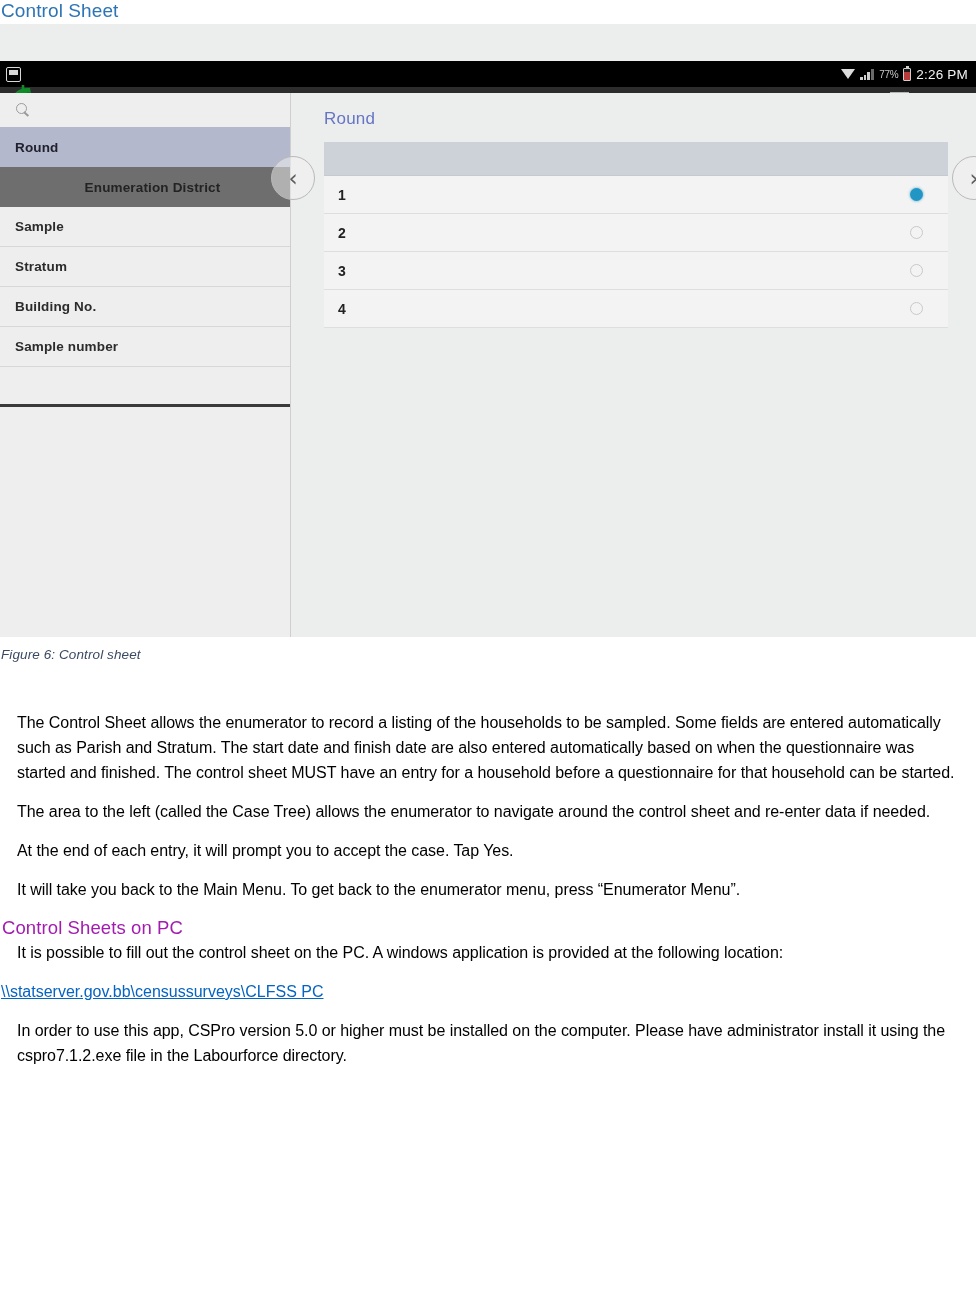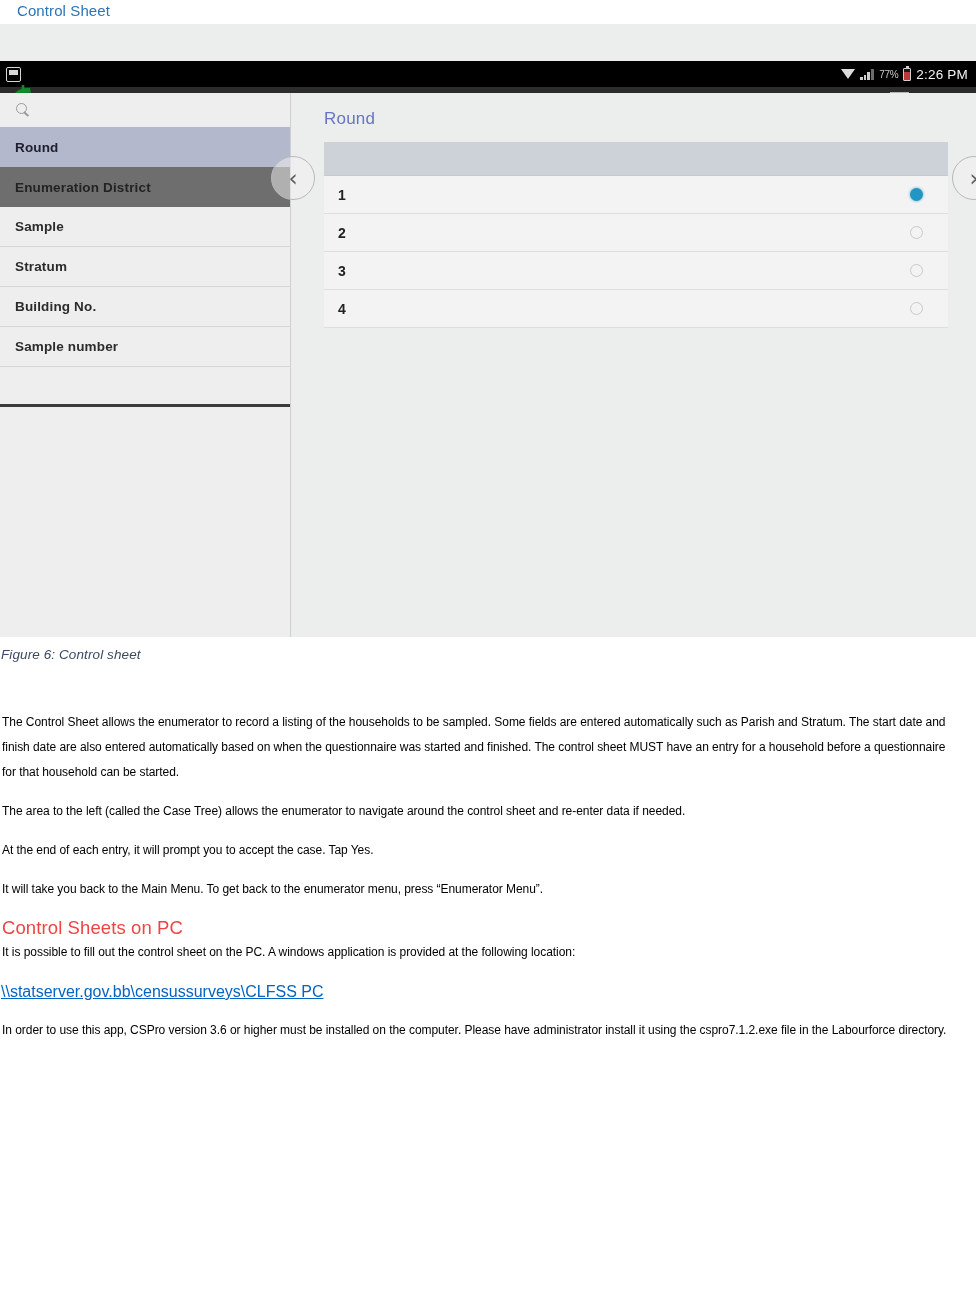--- a/index.html
+++ b/index.html
@@ -12,31 +12,31 @@
     width: 976px;
     height: 1297px;
     font-family: "Liberation Sans", sans-serif;
     color: #000000;
     overflow: hidden;
     position: relative;
   }
 
   
   .doc-h1 {
-    font-size: 15px;
+    font-size: 19px;
     color: #2e74b5;
     font-weight: 400;
     line-height: 22px;
-    margin: 0 0 2px 16px;
+    margin: 0 0 2px 0;
     padding: 0 0 0 1px;
     letter-spacing: 0.1px;
   }
   .doc-h2 {
     font-size: 18.5px;
-    color: #ef4444;
+    color: #a21caf;
     font-weight: 400;
     line-height: 24px;
     margin: 0;
     padding: 0 0 0 1px;
     letter-spacing: 0.1px;
   }
 
   
   .figure {
     width: 976px;
@@ -227,20 +227,21 @@
   .tree-item.level-1 { padding-left: 40px; font-weight: 700; }
   .tree-item.selected-light {
     background: #b4b8cc;
     border-bottom: none;
     color: #20202e;
   }
   .tree-item.selected-dark {
     background: #6e6e6e;
     border-bottom: none;
     color: #232323;
+    justify-content: center;
   }
   .tree-item.last {
     border-bottom: 3px solid #3a3a3a;
   }
 
   
   .field-panel {
     flex: 1 1 auto;
     position: relative;
     background: #eceded;
@@ -308,24 +309,24 @@
     font-size: 13.5px;
     font-style: italic;
     color: #3a4a63;
     padding: 10px 0 0 1px;
     letter-spacing: 0.1px;
   }
 
   
   .doc-body { padding: 0 16px 0 1px; }
   .para {
-    font-size: 12px;
+    font-size: 16px;
     line-height: 25px;
     color: #000;
-    margin: 0 0 14px 1px;
+    margin: 0 0 14px 16px;
     letter-spacing: -0.05px;
   }
   .spacer-lg { height: 48px; }
   .doc-link {
     font-size: 16px;
     line-height: 25px;
     color: #0563c1;
     text-decoration: underline;
     margin: 0 0 14px 0;
     display: inline-block;
@@ -441,14 +442,14 @@
   <div class="spacer-lg"></div>
 
   <p class="para">The Control Sheet allows the enumerator to record a listing of the households to be sampled. Some fields are entered automatically such as Parish and Stratum. The start date and finish date are also entered automatically based on when the questionnaire was started and finished. The control sheet MUST have an entry for a household before a questionnaire for that household can be started.</p>
   <p class="para">The area to the left (called the Case Tree) allows the enumerator to navigate around the control sheet and re-enter data if needed.</p>
   <p class="para">At the end of each entry, it will prompt you to accept the case. Tap Yes.</p>
   <p class="para">It will take you back to the Main Menu. To get back to the enumerator menu, press “Enumerator Menu”.</p>
 
   <h2 class="doc-h2">Control Sheets on PC</h2>
   <p class="para">It is possible to fill out the control sheet on the PC. A windows application is provided at the following location:</p>
   <a class="doc-link" href="#">\\statserver.gov.bb\censussurveys\CLFSS PC</a>
-  <p class="para">In order to use this app, CSPro version 3.6 or higher must be installed on the computer. Please have administrator install it using the cspro7.1.2.exe file in the Labourforce directory.</p>
+  <p class="para">In order to use this app, CSPro version 5.0 or higher must be installed on the computer. Please have administrator install it using the cspro7.1.2.exe file in the Labourforce directory.</p>
 </div>
 
 </body></html>

